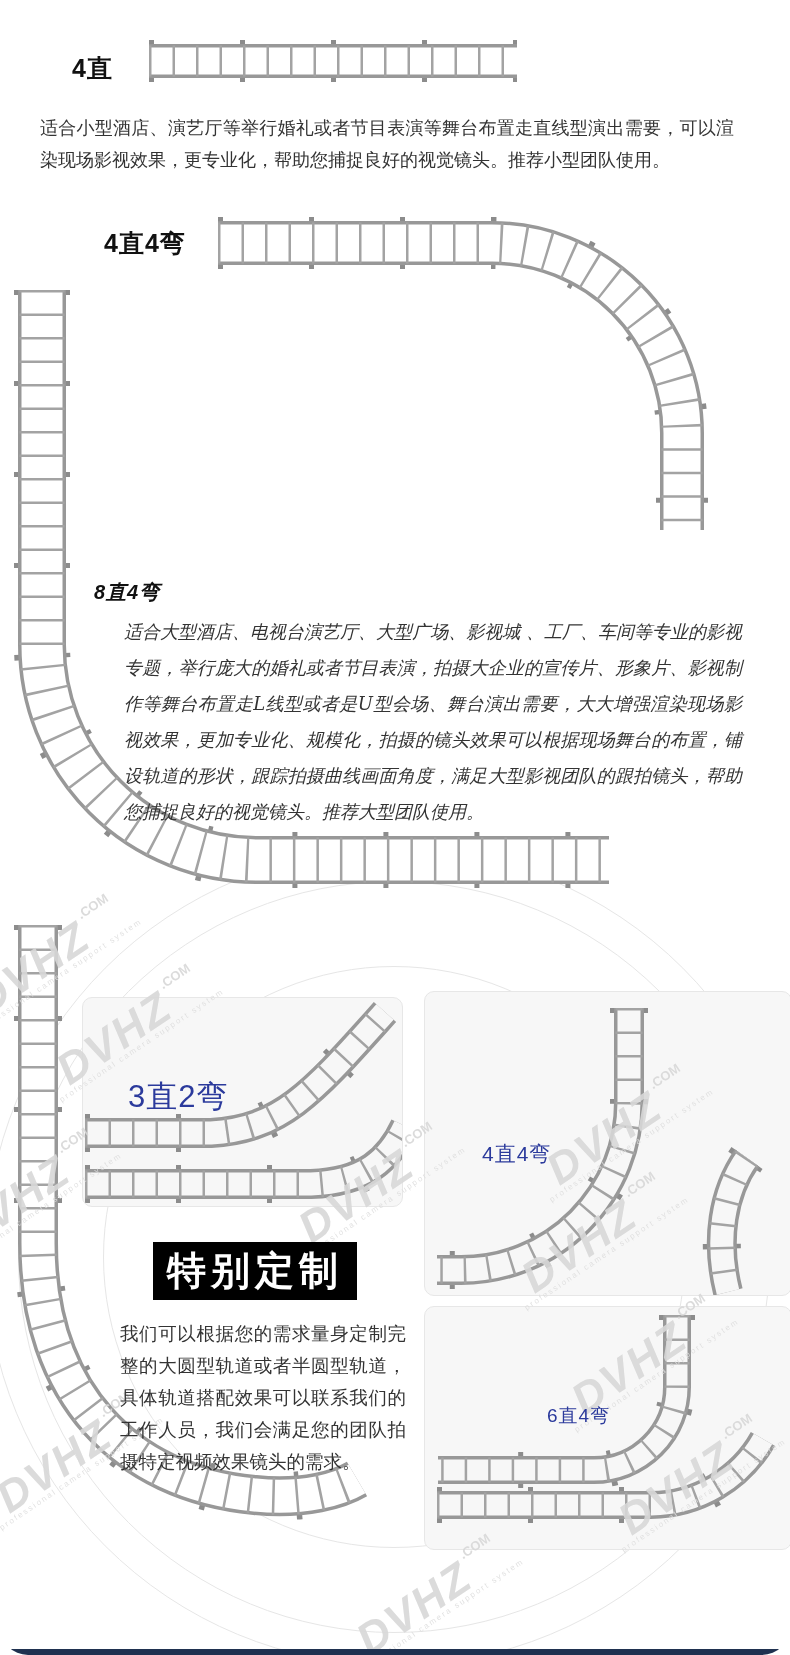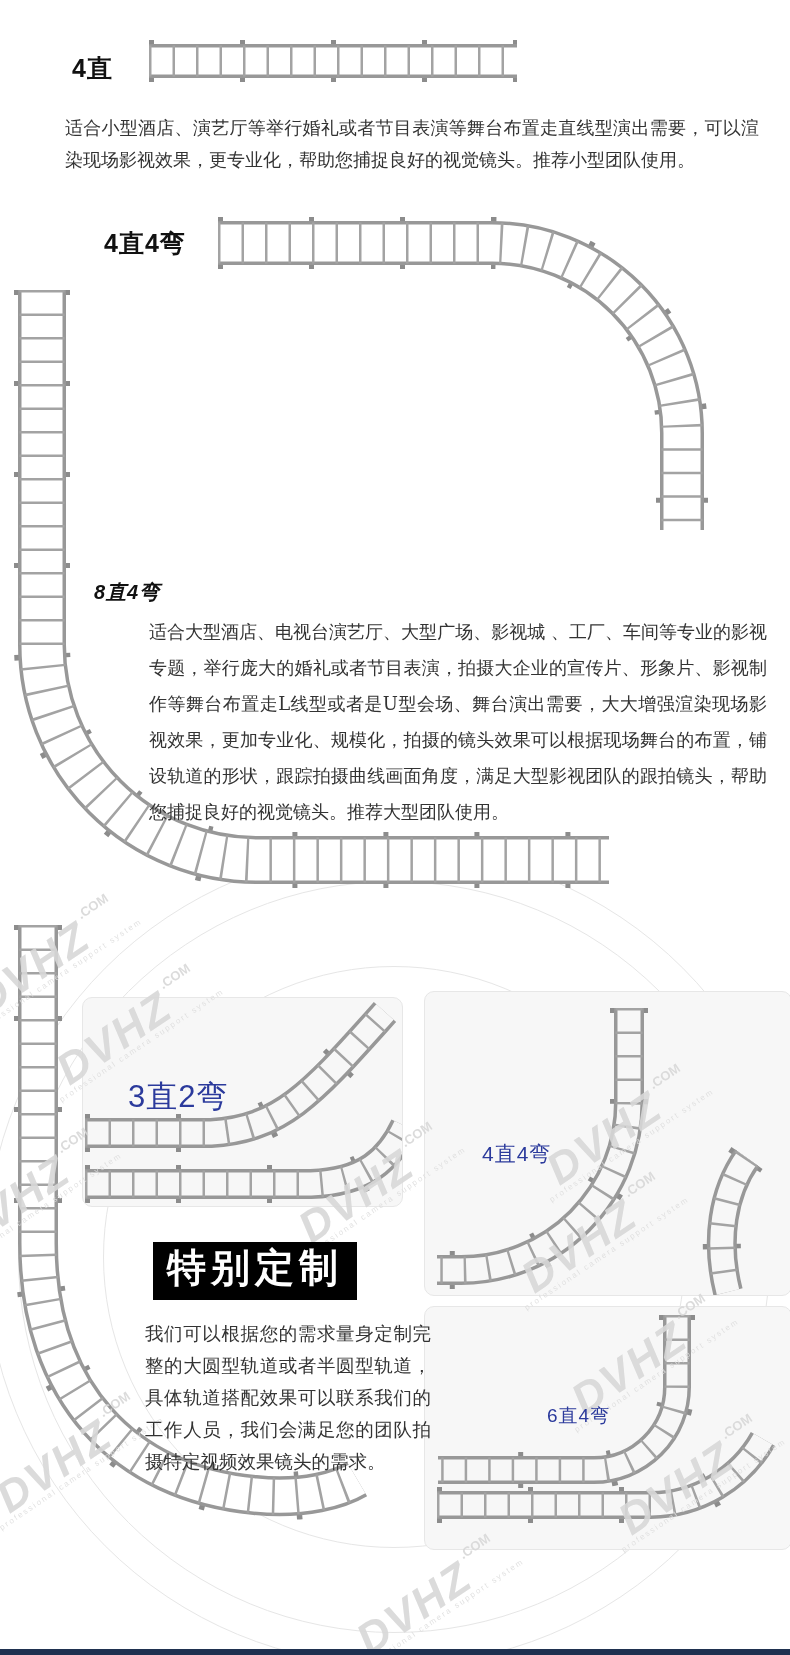--- a/index.html
+++ b/index.html
@@ -1,29 +1,29 @@
 <!DOCTYPE html>
 <html><head>
 <meta charset="utf-8">
 <style>
   html,body{margin:0;padding:0;background:#fff;}
   #page{position:relative;width:790px;height:1655px;background:#fff;overflow:hidden;
-        font-family:"Liberation Sans",sans-serif;}
+        font-family:"Liberation Sans",sans-serif;border-radius:28px;}
 
   
   .sec-title{position:absolute;color:#111;font-family:"Liberation Sans",sans-serif;
              font-weight:700;letter-spacing:1px;z-index:6;}
   .sec-body{position:absolute;color:#333;font-family:"DejaVu Serif",serif;
-            text-align:justify;z-index:6;margin-left:25px;}
+            text-align:justify;z-index:6;}
   #t1{left:72px;top:52px;font-size:25px;}
   #b1{left:40px;top:112px;width:694px;font-size:18px;line-height:32px;}
   #t2{left:104px;top:227px;font-size:25px;}
   #b2{left:90px;top:296px;width:512px;font-size:18px;line-height:31.5px;}
   #t3{left:94px;top:579px;font-size:20px;font-style:italic;}
-  #b3{left:124px;top:614px;width:618px;font-size:18px;line-height:36px;}
+  #b3{left:124px;top:614px;width:618px;font-size:18px;line-height:36px;font-style:italic;}
 
   
   .track{position:absolute;z-index:3;}
   .track path{fill:none;stroke-linecap:butt;}
   .track .tj{stroke:#8c8c8c;stroke-width:calc(var(--w) + 8px);stroke-dasharray:5 86;}
   .track .tb{stroke:#989898;stroke-width:var(--w);}
   .track .ti{stroke:#ffffff;stroke-width:calc(var(--w) - 7px);}
   .track.on-card .ti{stroke:#f7f7f7;}
   .track .tr{stroke:#a3a3a3;stroke-width:calc(var(--w) - 3px);stroke-dasharray:2.5 21;}
 
@@ -32,21 +32,21 @@
   .card{position:absolute;background:#f7f7f7;border:1px solid #e7e7e7;border-radius:10px;
         overflow:hidden;z-index:2;}
   .card .track{z-index:1;}
   .card-label{position:absolute;color:#2b3a9c;font-family:"Liberation Sans",sans-serif;
               font-weight:400;letter-spacing:1px;z-index:6;}
   #lab1{left:128px;top:1076px;font-size:31px;}
   #lab2{left:482px;top:1140px;font-size:21px;}
   #lab3{left:511px;top:1403px;font-size:19px;margin-left:36px;}
 
   #banner{position:absolute;left:153px;top:1242px;width:204px;height:58px;background:#000;
-          color:#fff;font-family:Liberation Mono, monospace;font-weight:700;font-size:39px;
+          color:#fff;font-family:Liberation Serif, serif;font-weight:700;font-size:39px;
           letter-spacing:5px;text-align:center;line-height:58px;z-index:6;}
   #custom-body{left:120px;top:1318px;width:286px;font-size:18.5px;line-height:32px;}
 
   
   .wm{position:absolute;z-index:5;transform:translate(-50%,-50%) rotate(-34deg);
       color:#d8d8d8;white-space:nowrap;text-align:center;opacity:.9;pointer-events:none;}
   .wm .b{font:italic 700 44px "Liberation Sans",sans-serif;letter-spacing:2px;display:inline-block;}
   .wm .c{font:700 13px "Liberation Sans",sans-serif;vertical-align:28px;margin-left:4px;}
   .wm .t{font:400 8px "Liberation Sans",sans-serif;letter-spacing:2px;color:#dedede;margin-top:-8px;}
 

